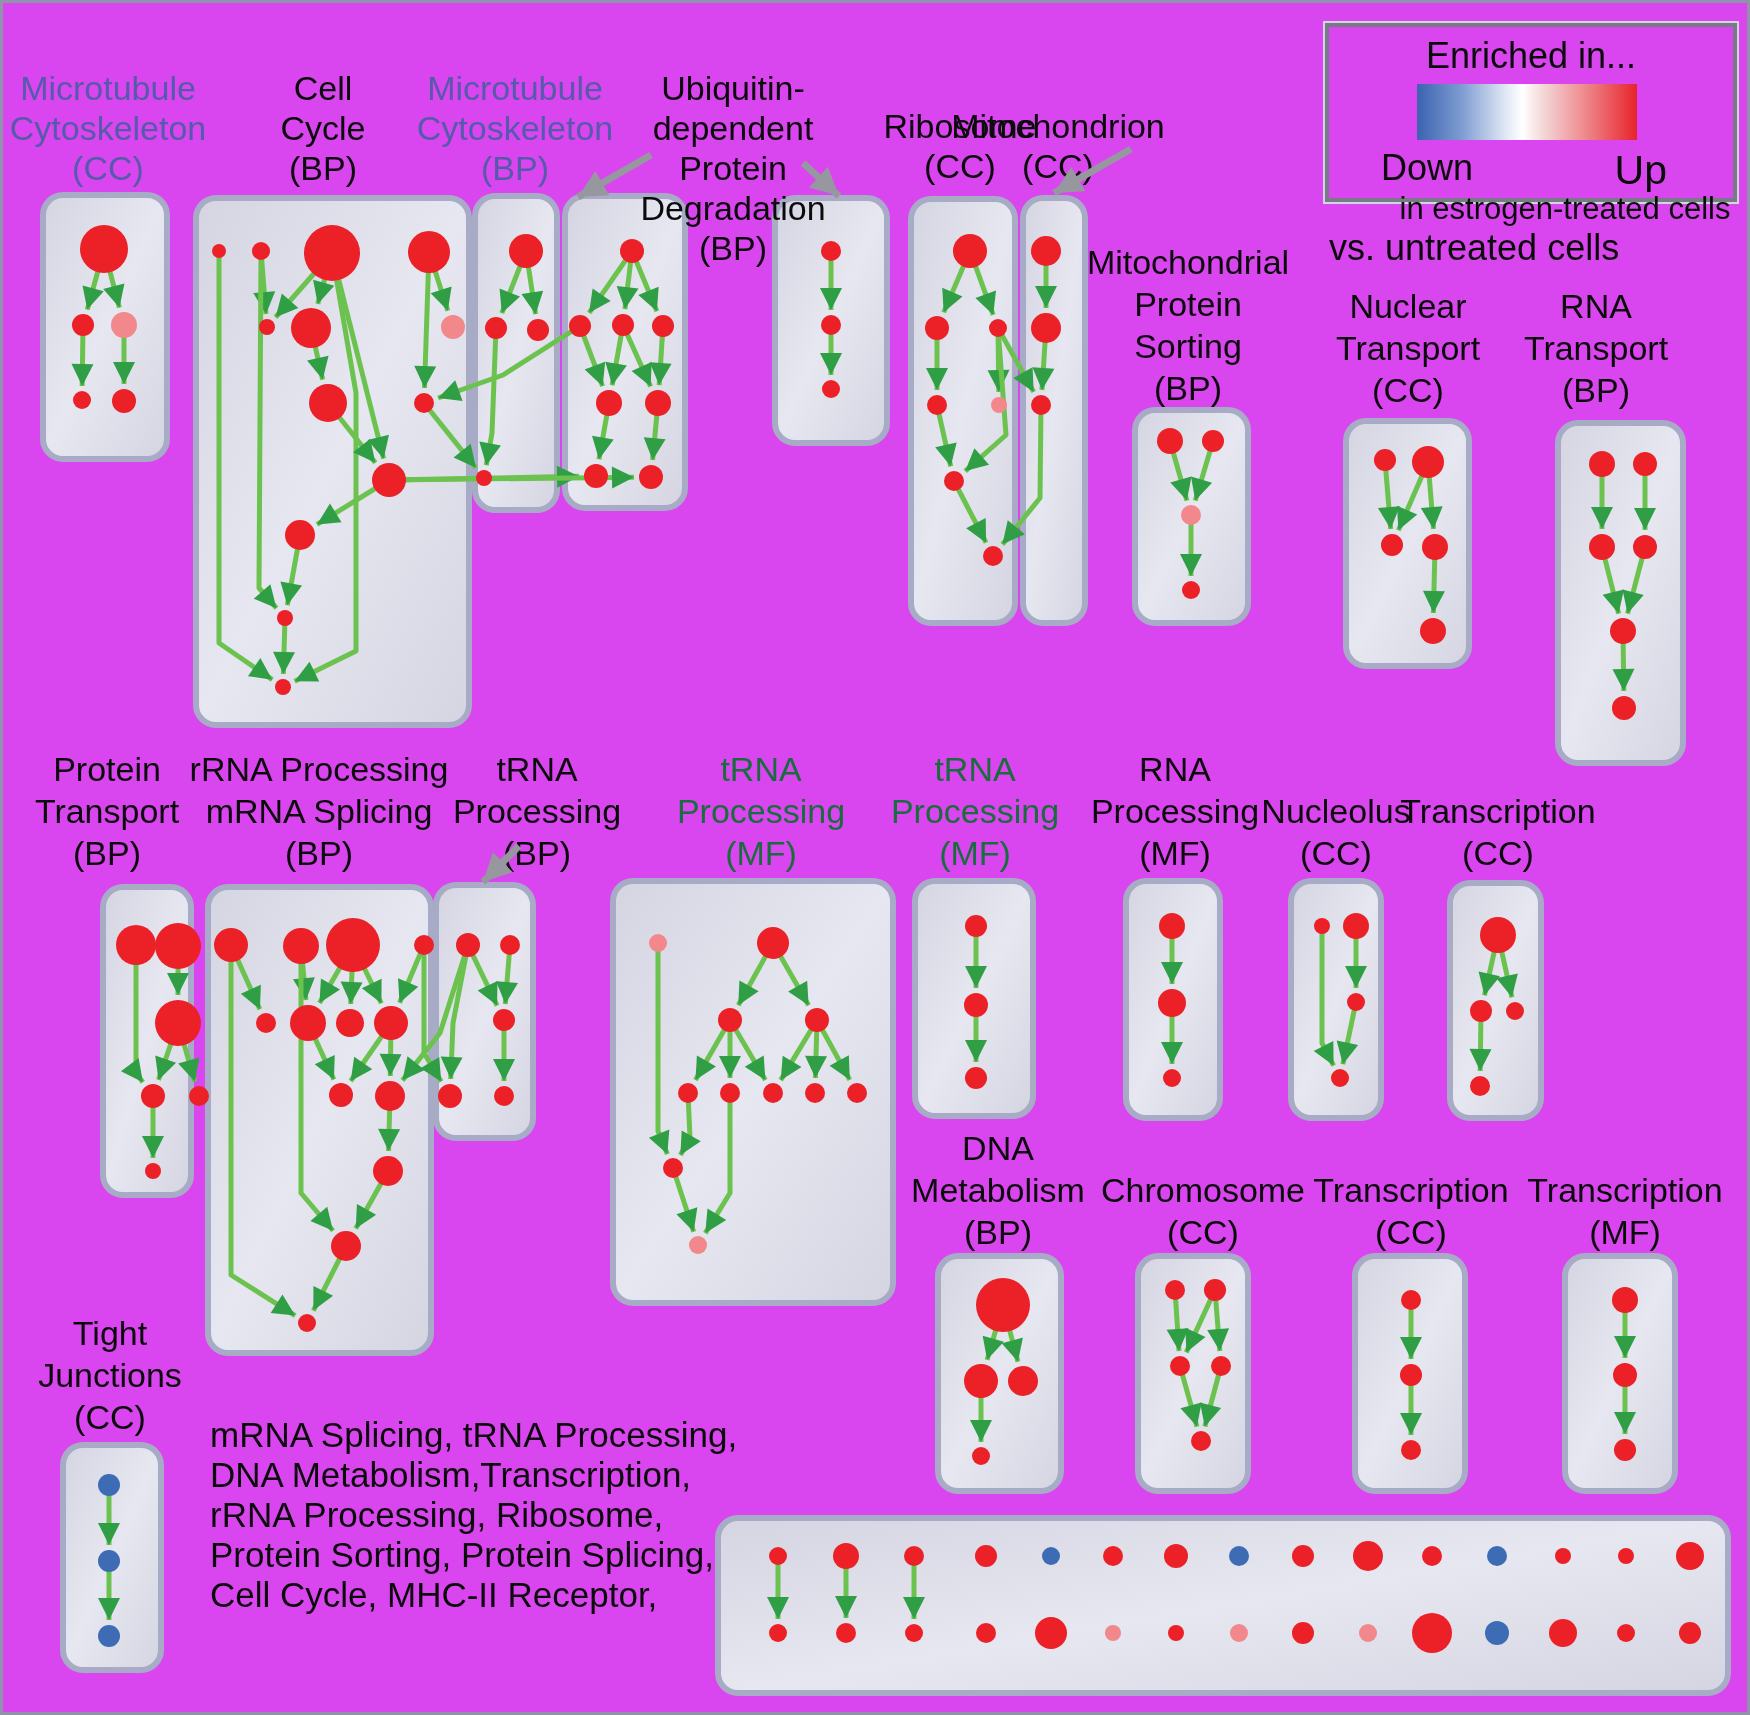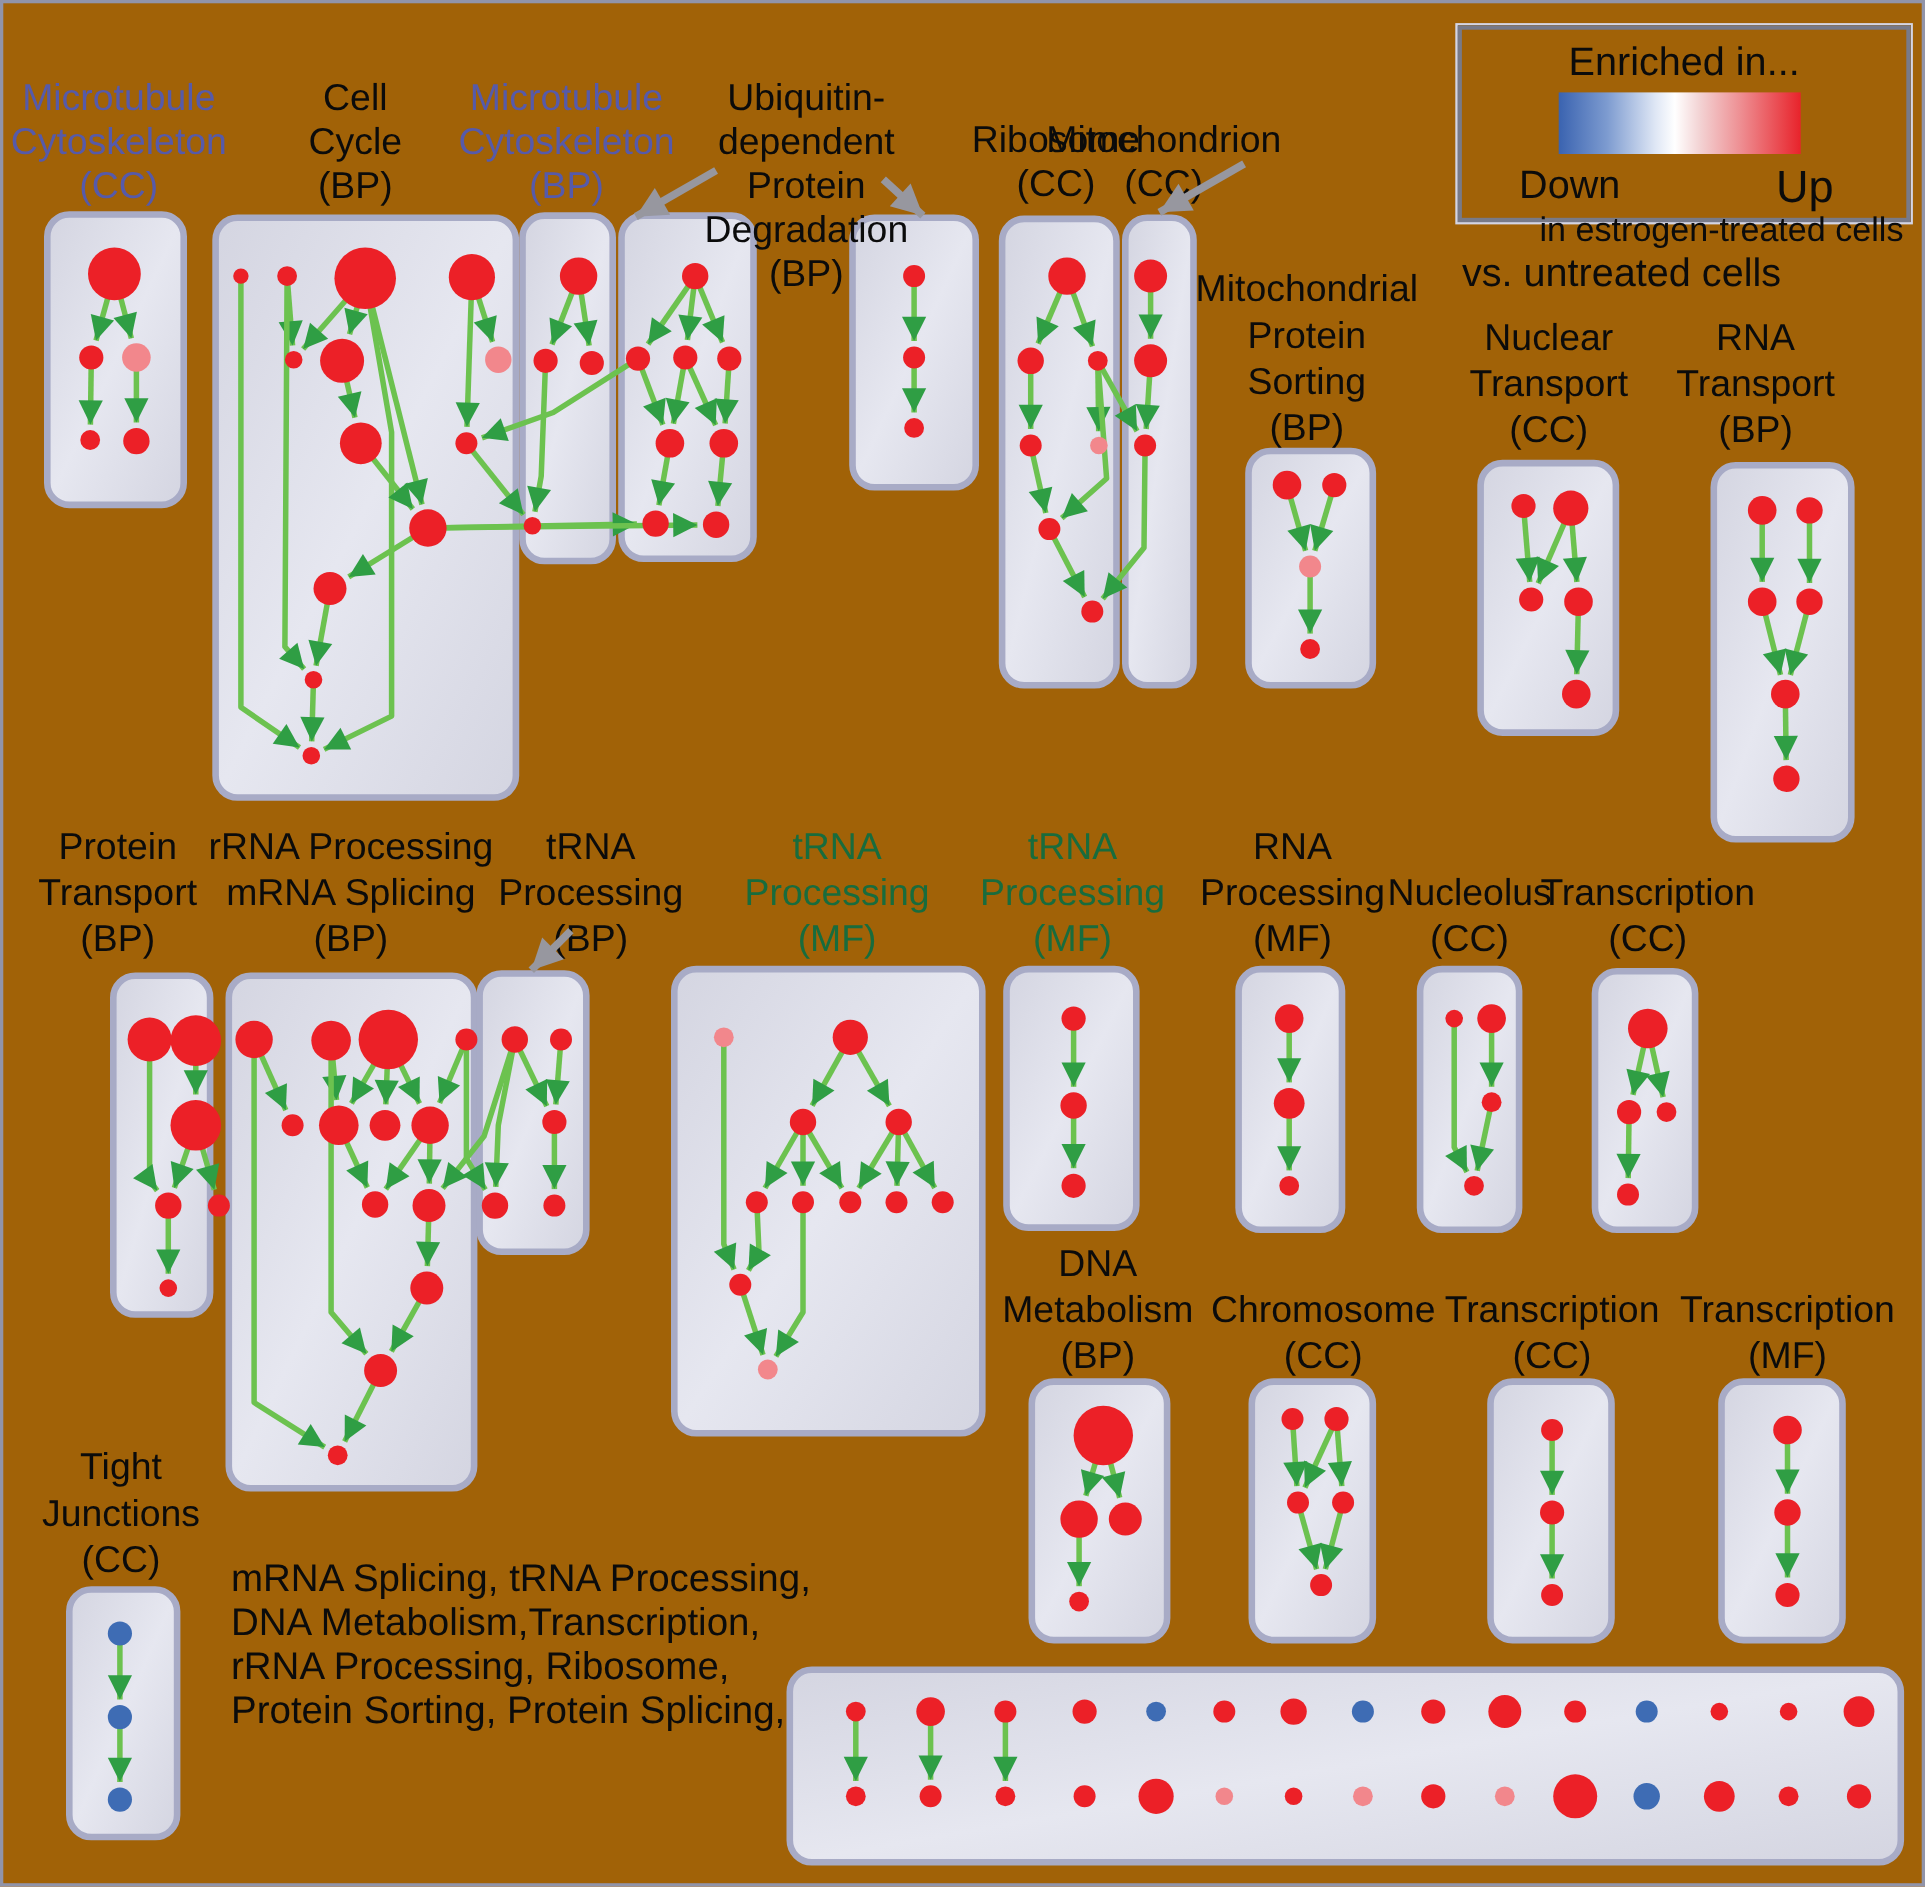--- a/index.html
+++ b/index.html
@@ -1,18 +1,18 @@
 <!DOCTYPE html>
 <html><head>
 <meta charset="utf-8">
 <style>
   html,body { margin:0; padding:0; background:#b9bbd2; }
   .canvas {
     position:relative; width:1750px; height:1715px;
-    background:#a16207; overflow:hidden;
+    background:#d946ef; overflow:hidden;
     border:3px solid #9194a9; box-sizing:border-box;
     font-family:"Liberation Sans", sans-serif;
   }
   svg#diagram { position:absolute; left:0; top:0; }
   .clabel { font-family:"Liberation Sans", sans-serif; }
 
   .legend {
     position:absolute; left:1322px; top:20px; width:412px; height:179px;
     border:4px solid #787a88; box-sizing:border-box;
     box-shadow:0 0 0 2px #d4d5e4;
@@ -427,15 +427,16 @@
     <div class="legend-up">Up</div>
     <div class="legend-sub1">in estrogen-treated cells</div>
     <div class="legend-sub2">vs. untreated cells</div>
   </div>
 
   <div class="misc-text">
     <div>mRNA Splicing, tRNA Processing,</div>
     <div>DNA Metabolism,Transcription,</div>
     <div>rRNA Processing, Ribosome,</div>
     <div>Protein Sorting, Protein Splicing,</div>
+    <div>Cell Cycle, MHC-II Receptor,</div>
   </div>
 
 </div>
 
 </body></html>

